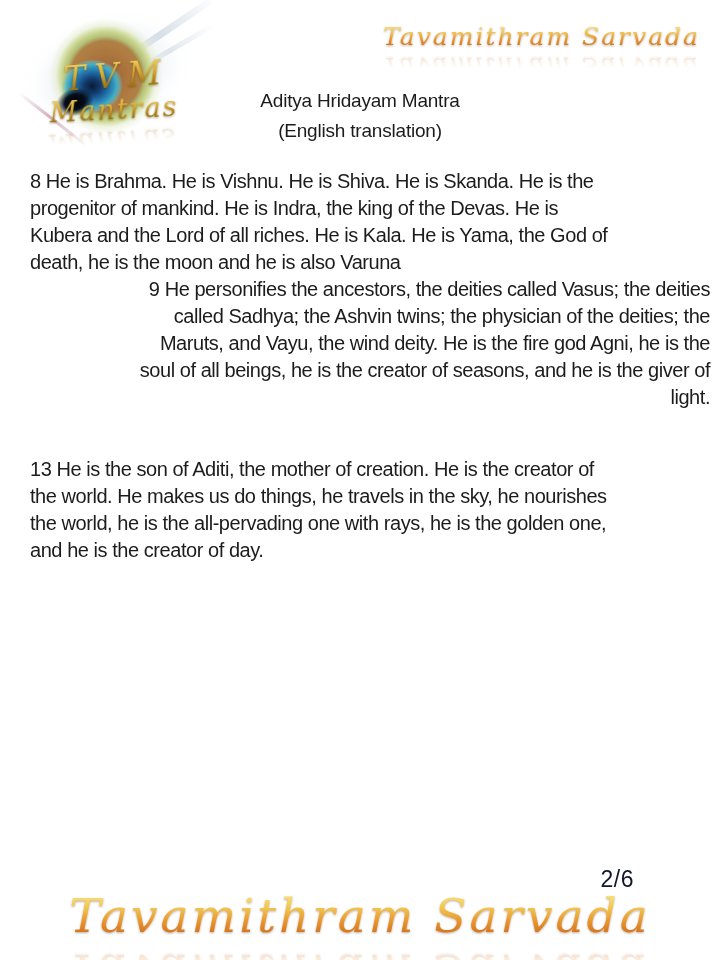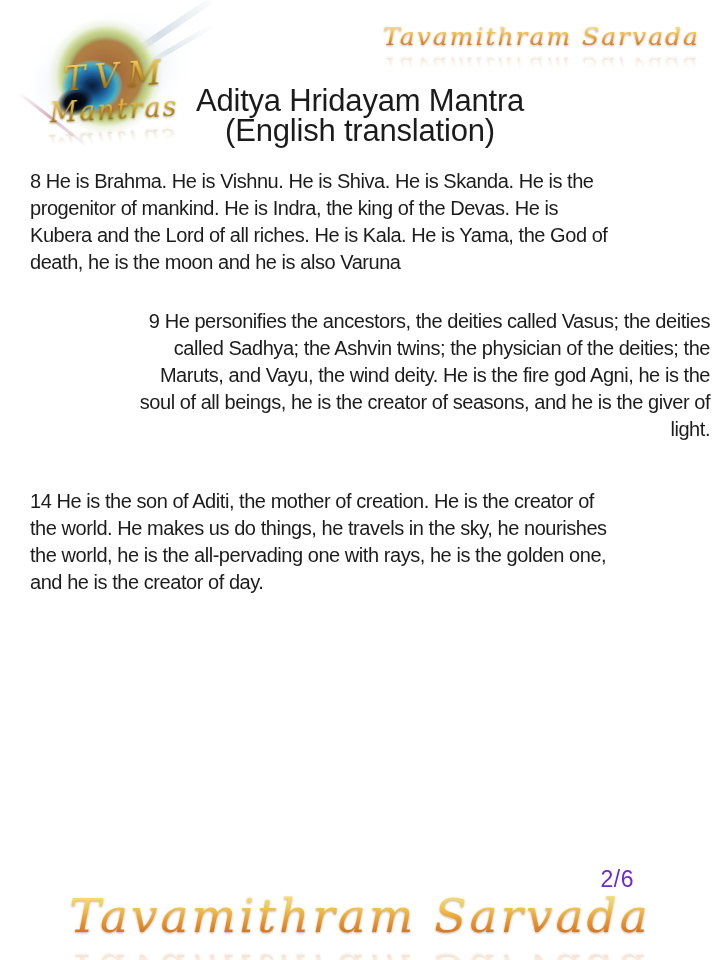--- a/index.html
+++ b/index.html
@@ -125,44 +125,44 @@
   .brand-top-ref  { position: absolute; top: 52px;  right: 20px; font-size: 25px; letter-spacing: 2px; }
 
   .brand-bottom     { position: absolute; top: 888px; left: 50%; transform: translateX(-50%); font-size: 47px; letter-spacing: 3px; }
   .brand-bottom-ref { position: absolute; top: 944px; left: 50%; transform: translateX(-50%) scaleY(-1); font-size: 47px; letter-spacing: 3px; }
 
   
   .title {
     position: absolute; left: 0; top: 86px; width: 720px;
     text-align: center;
     color: #1b1b1b;
-    font-size: 31px;
+    font-size: 19px;
     line-height: 30px;
     letter-spacing: -0.2px;
   }
 
   
   .content {
     position: absolute; left: 30px; top: 168px; width: 680px;
     color: #1c1c1c;
   }
   .content p {
     font-size: 20px;
     line-height: 27px;
     letter-spacing: -0.45px;
     white-space: pre;
   }
-  .p8  { margin-bottom: 32px; }
+  .p8  { }
   .p9  { margin-bottom: 45px; text-align: right; }
   .p10 { margin-bottom: 42px; }
 
   
   .page-number {
     position: absolute; top: 866px; right: 86px;
-    color: #6d28d9; font-size: 23px; letter-spacing: 0.5px;
+    color: #0f172a; font-size: 23px; letter-spacing: 0.5px;
   }
 </style>
 </head>
 <body>
 
 <div class="slide">
 
   <div class="logo">
     <div class="wisp"></div>
     <div class="streak-tr"></div>
@@ -187,21 +187,21 @@
   <div class="content">
     <p class="p8">8 He is Brahma. He is Vishnu. He is Shiva. He is Skanda. He is the
 progenitor of mankind. He is Indra, the king of the Devas. He is
 Kubera and the Lord of all riches. He is Kala. He is Yama, the God of
 death, he is the moon and he is also Varuna</p>
     <p class="p9">9 He personifies the ancestors, the deities called Vasus; the deities
 called Sadhya; the Ashvin twins; the physician of the deities; the
 Maruts, and Vayu, the wind deity. He is the fire god Agni, he is the
 soul of all beings, he is the creator of seasons, and he is the giver of
 light.</p>
-    <p class="p10">14 He is the son of Aditi, the mother of creation. He is the creator of
+    <p class="p10">13 He is the son of Aditi, the mother of creation. He is the creator of
 the world. He makes us do things, he travels in the sky, he nourishes
 the world, he is the all-pervading one with rays, he is the golden one,
 and he is the creator of day.</p>
   </div>
 
   <div class="page-number">2/6</div>
   <div class="brand-bottom script">Tavamithram Sarvada</div>
   <div class="brand-bottom-ref script script-ref">Tavamithram Sarvada</div>
 
 </div>

